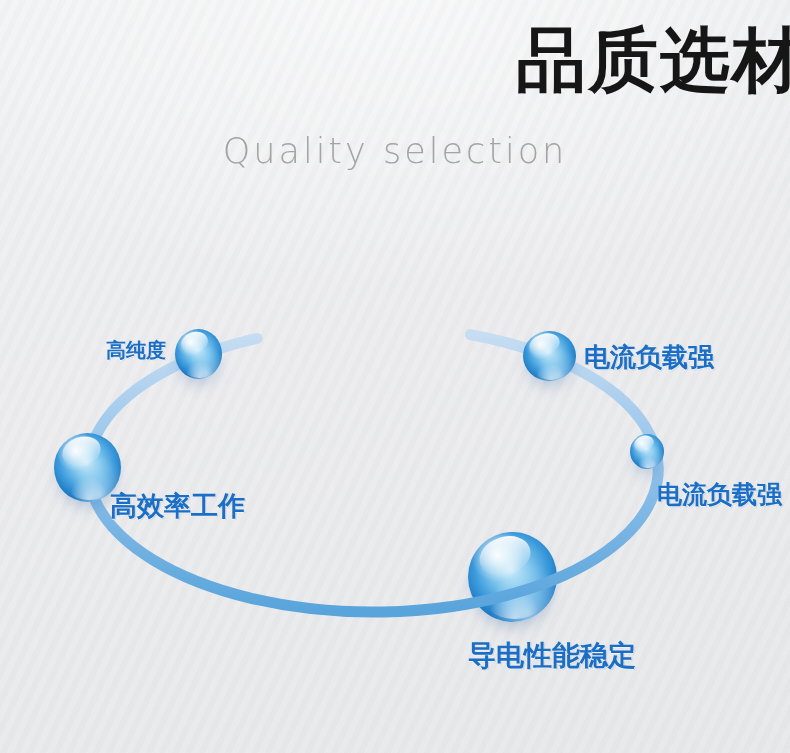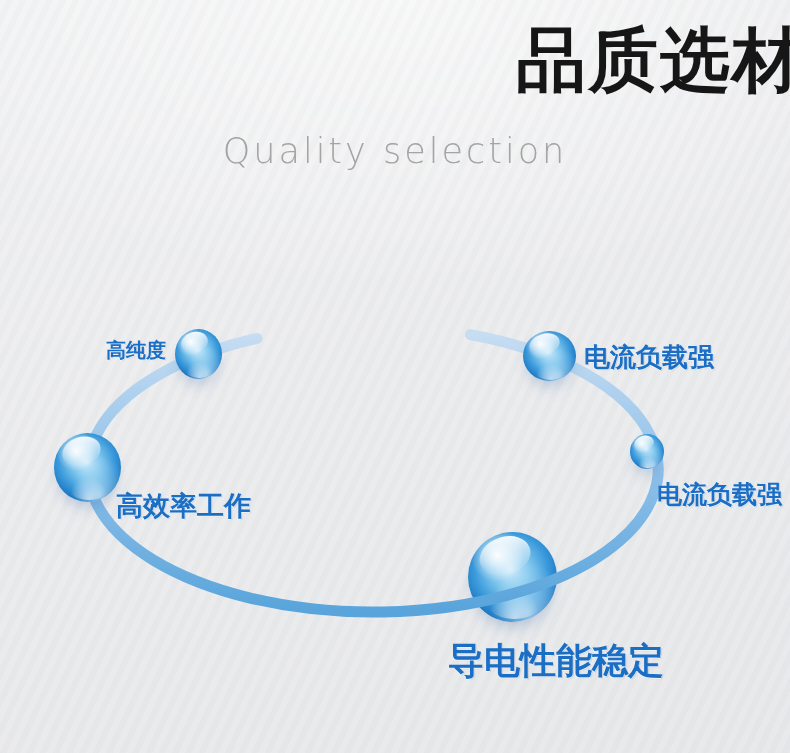--- a/index.html
+++ b/index.html
@@ -64,27 +64,27 @@
   }
 
   
   .f1 .sphere{left:175px;top:329px;width:47px;height:50px;}
   .f1 .label {left:78px;top:337px;width:88px;text-align:right;font-size:20px;}
   
   .f2 .sphere{left:523px;top:331px;width:53px;height:50px;}
   .f2 .label {left:584px;top:340px;font-size:26px;}
   
   .f3 .sphere{left:54px;top:433px;width:67px;height:69px;}
-  .f3 .label {left:116px;top:488px;font-size:27px;}
+  .f3 .label {left:110px;top:488px;font-size:27px;}
   
   .f4 .sphere{left:630px;top:434px;width:34px;height:35px;}
   .f4 .label {left:657px;top:478px;font-size:25px;}
   
   .f5 .sphere{left:468px;top:532px;width:89px;height:90px;z-index:2;}
-  .f5 .label {left:448px;top:637px;font-size:36px;}
+  .f5 .label {left:468px;top:637px;font-size:28px;}
 </style>
 </head>
 <body>
 
 <div class="stage">
 
   <div class="page-title">品质选材</div>
   <div class="page-subtitle">Quality selection</div>
 
   <svg class="orbit" width="790" height="753" viewBox="0 0 790 753" aria-hidden="true">

